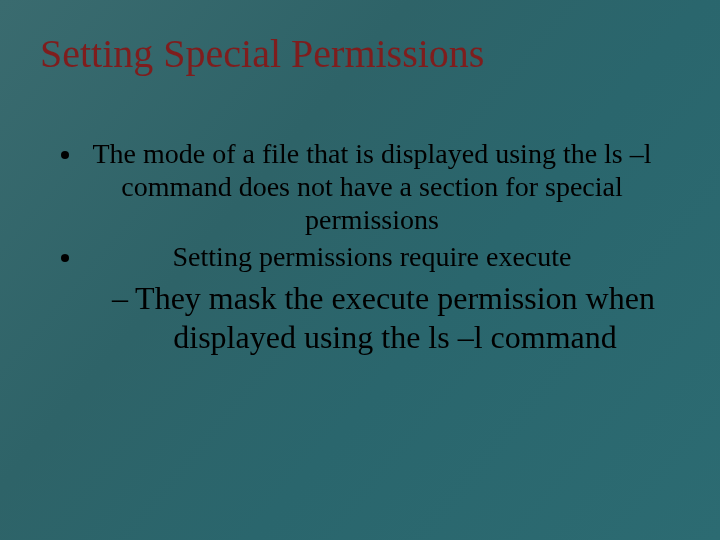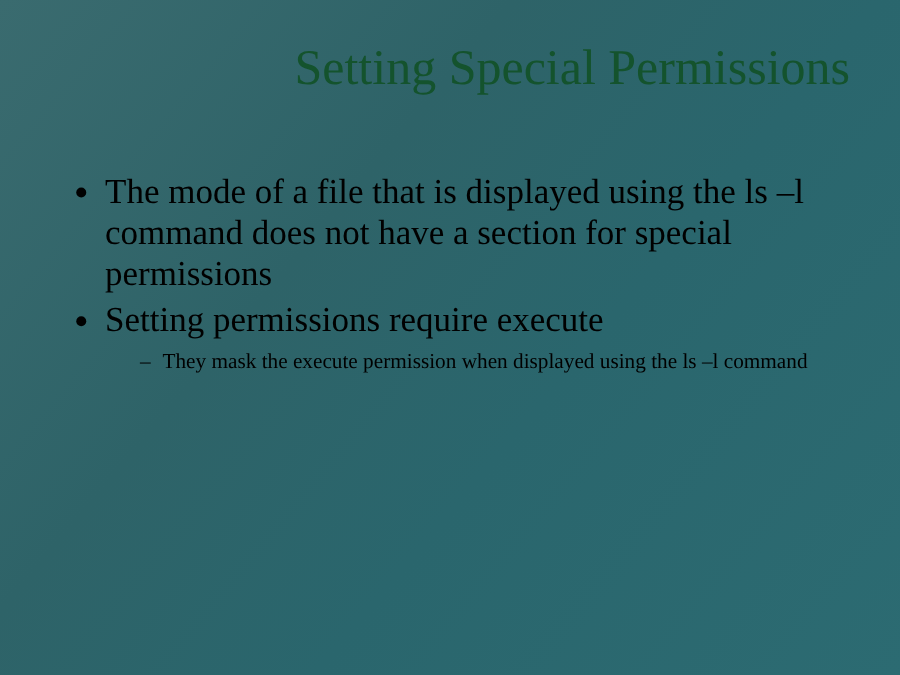--- a/index.html
+++ b/index.html
@@ -14,44 +14,45 @@
     font-family: "Times New Roman", Times, serif;
     color: #000;
   }
   .slide {
     width: 720px;
     height: 540px;
     box-sizing: border-box;
     padding: 30px 40px 40px 40px;
   }
   .title {
-    text-align: right;
+    text-align: left;
     font-size: 40px;
     margin: 0 0 60px 0;
     font-weight: normal;
-    color: #14532d;
+    color: #7f1d1d;
   }
   ul.outer {
     list-style: disc;
     padding-left: 44px;
     margin: 0;
   }
   ul.outer > li {
     font-size: 28px;
     line-height: 1.18;
     margin-bottom: 4px;
     padding-right: 20px;
+    text-align: center;
   }
   ul.inner {
     list-style: none;
     padding-left: 28px;
     margin: 6px 0 0 0;
   }
   ul.inner > li {
-    font-size: 17px;
+    font-size: 32px;
     line-height: 1.2;
     position: relative;
     padding-left: 18px;
   }
   ul.inner > li::before {
     content: "–";
     position: absolute;
     left: 0;
     top: 0;
   }

